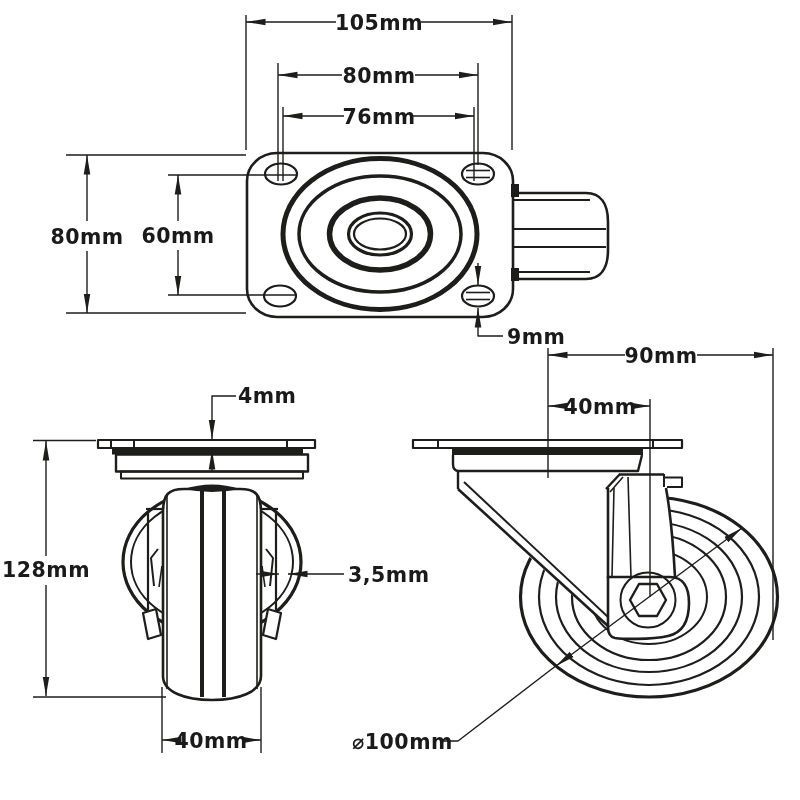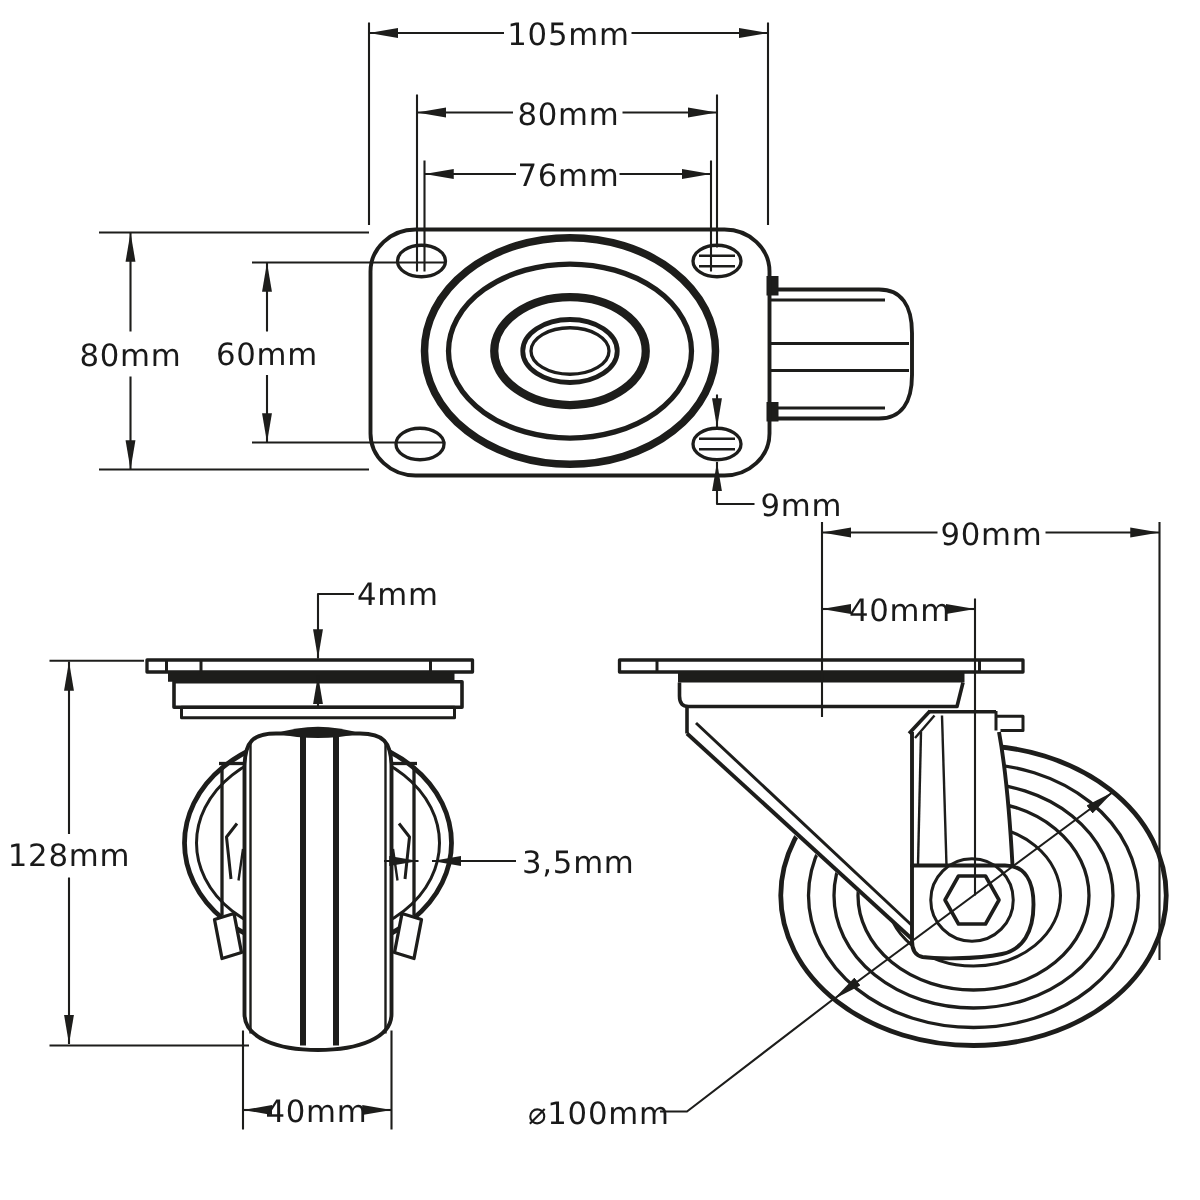--- a/index.html
+++ b/index.html
@@ -1,16 +1,16 @@
 <!DOCTYPE html>
 <html><head>
 <meta charset="utf-8">
 <style>
   html,body{margin:0;padding:0;background:#ffffff;}
-  .page{width:800px;height:800px;position:relative;background:#ffffff;}
+  .page{width:800px;height:800px;position:relative;background:#ffffff;font-weight:bold;}
   svg{display:block;}
   
   svg path, svg line, svg ellipse, svg rect, svg polyline, svg polygon, svg circle{
     stroke:#1d1d1b; fill:none; stroke-linecap:butt; stroke-linejoin:round;
   }
   .s14{stroke-width:1.4}.s16{stroke-width:1.6}.s2{stroke-width:2}.s22{stroke-width:2.2}
   .s24{stroke-width:2.4}.s26{stroke-width:2.6}.s3{stroke-width:3.2}.s35{stroke-width:3.5}
   .s4{stroke-width:4}.s5{stroke-width:5}.s55{stroke-width:5.5}
   .fill-ink{fill:#1d1d1b;stroke:none}
   .fill-white{fill:#ffffff}

